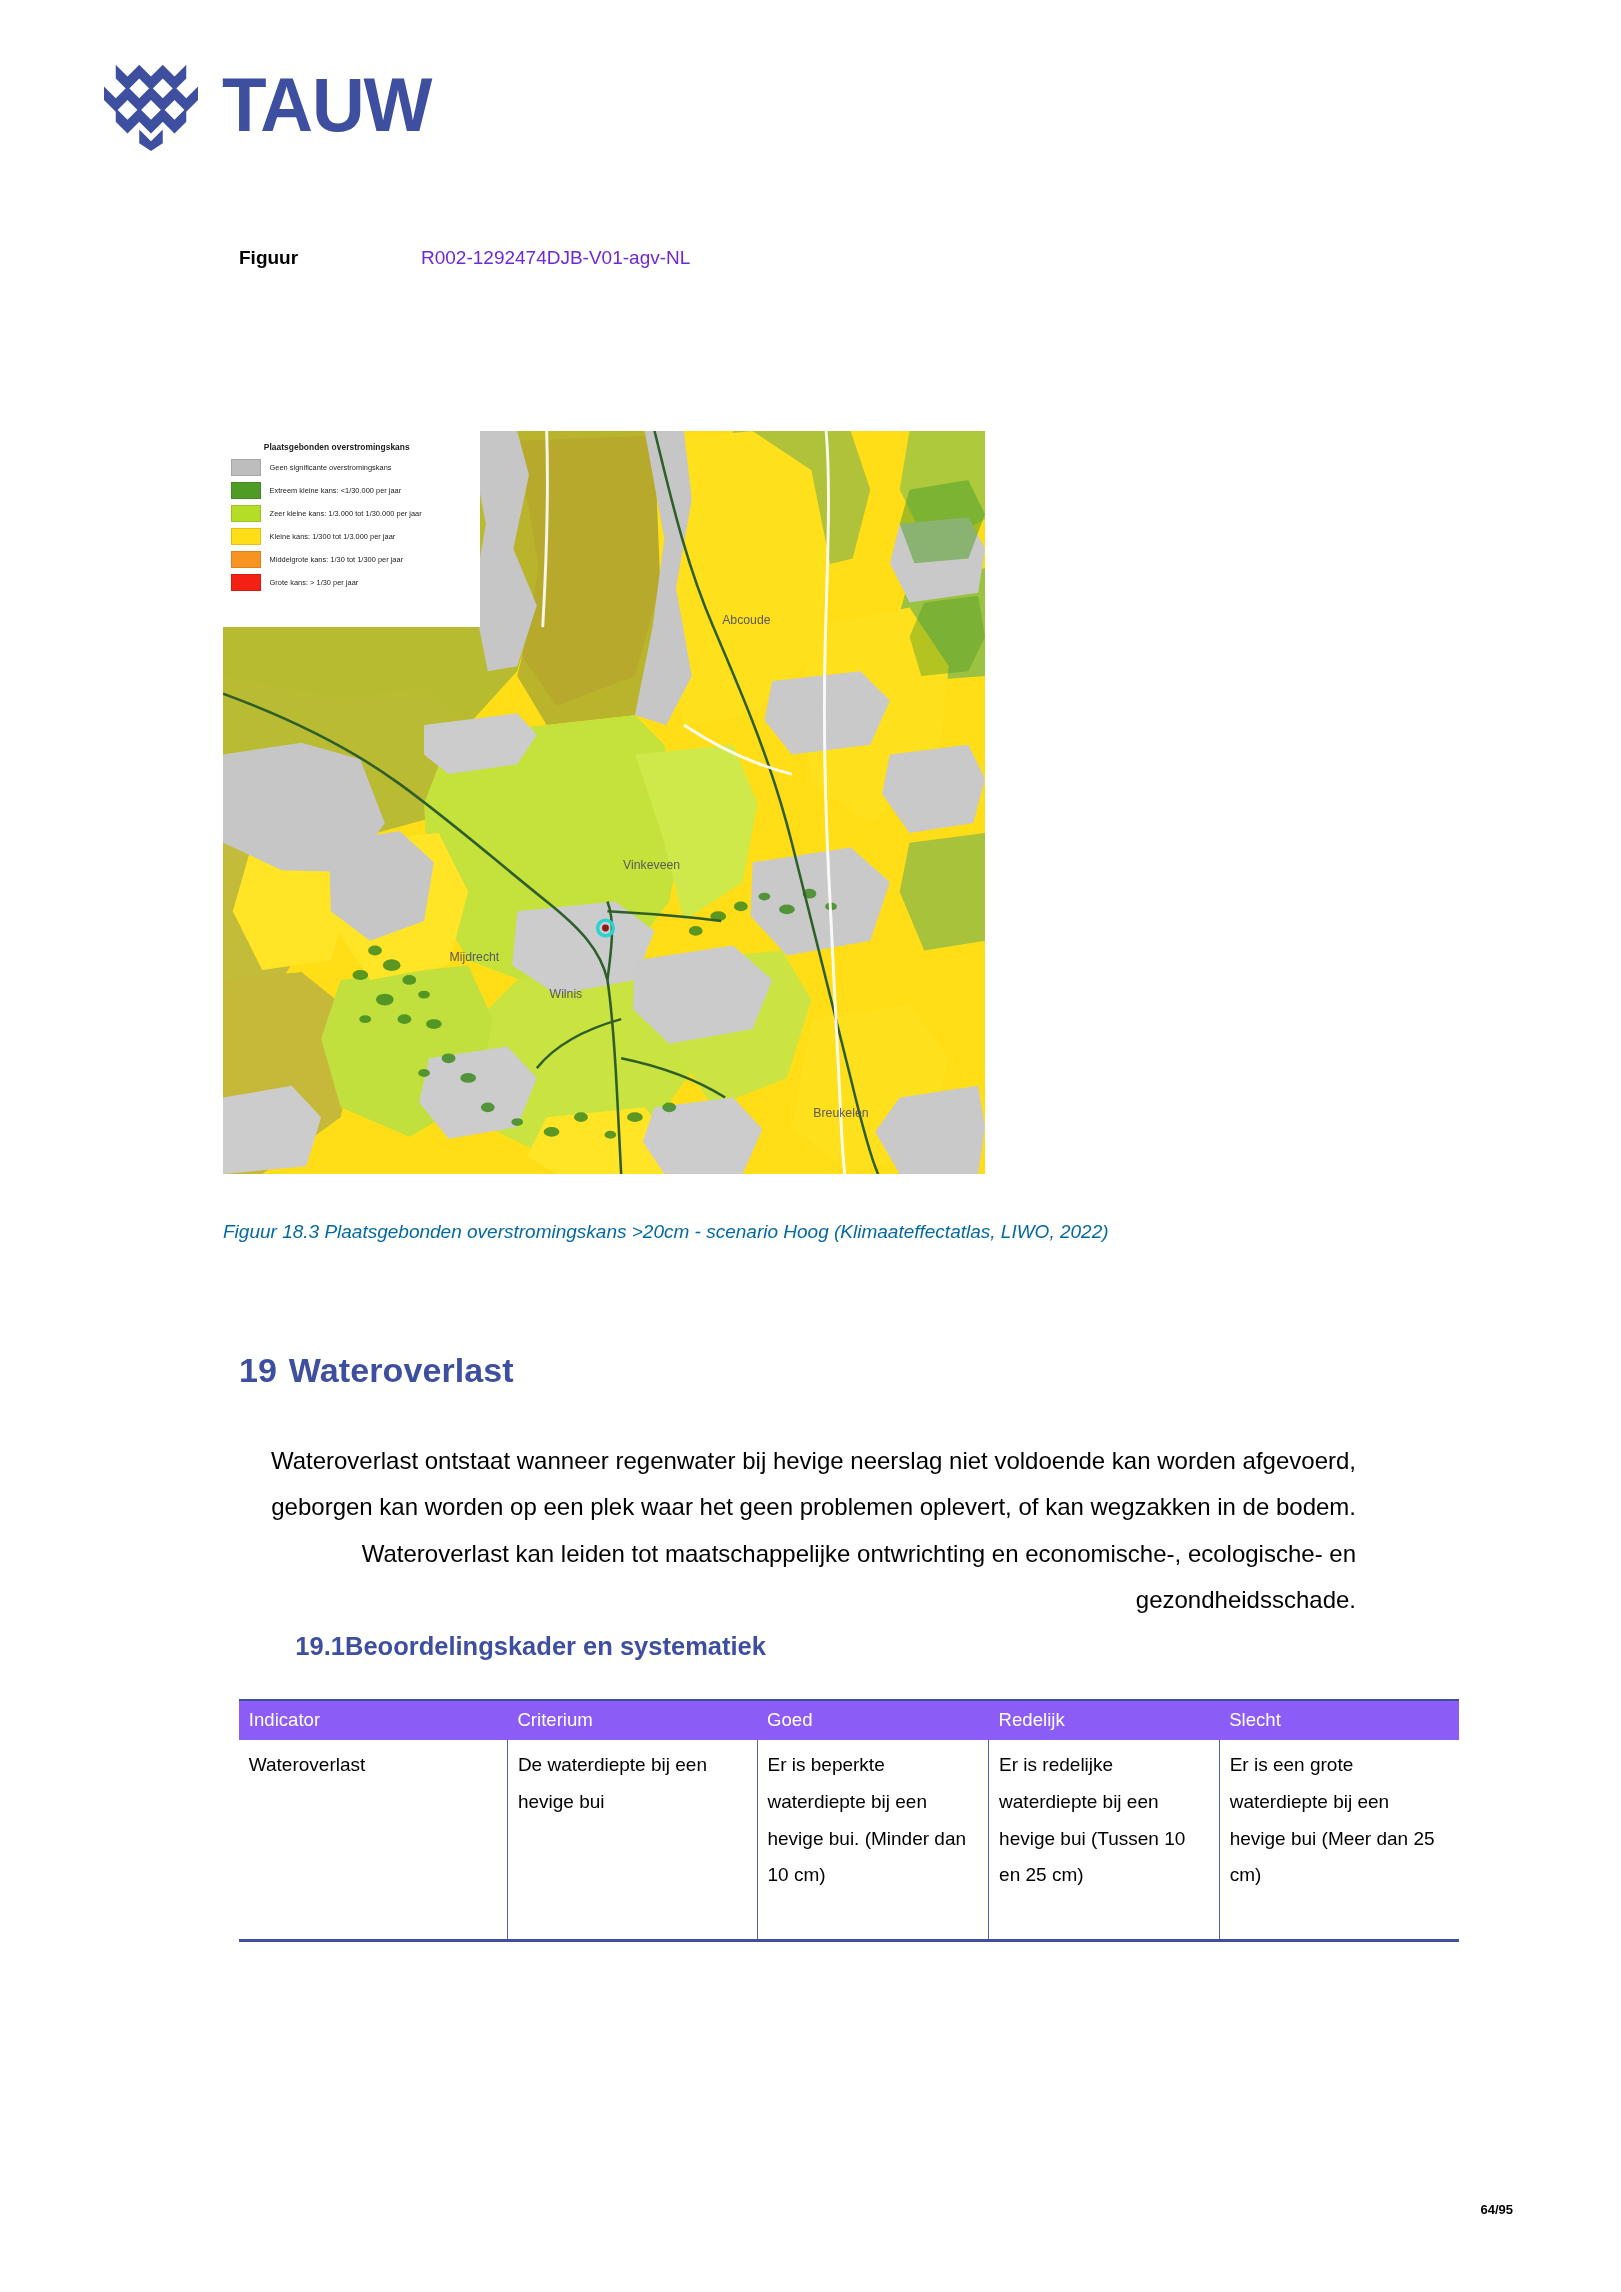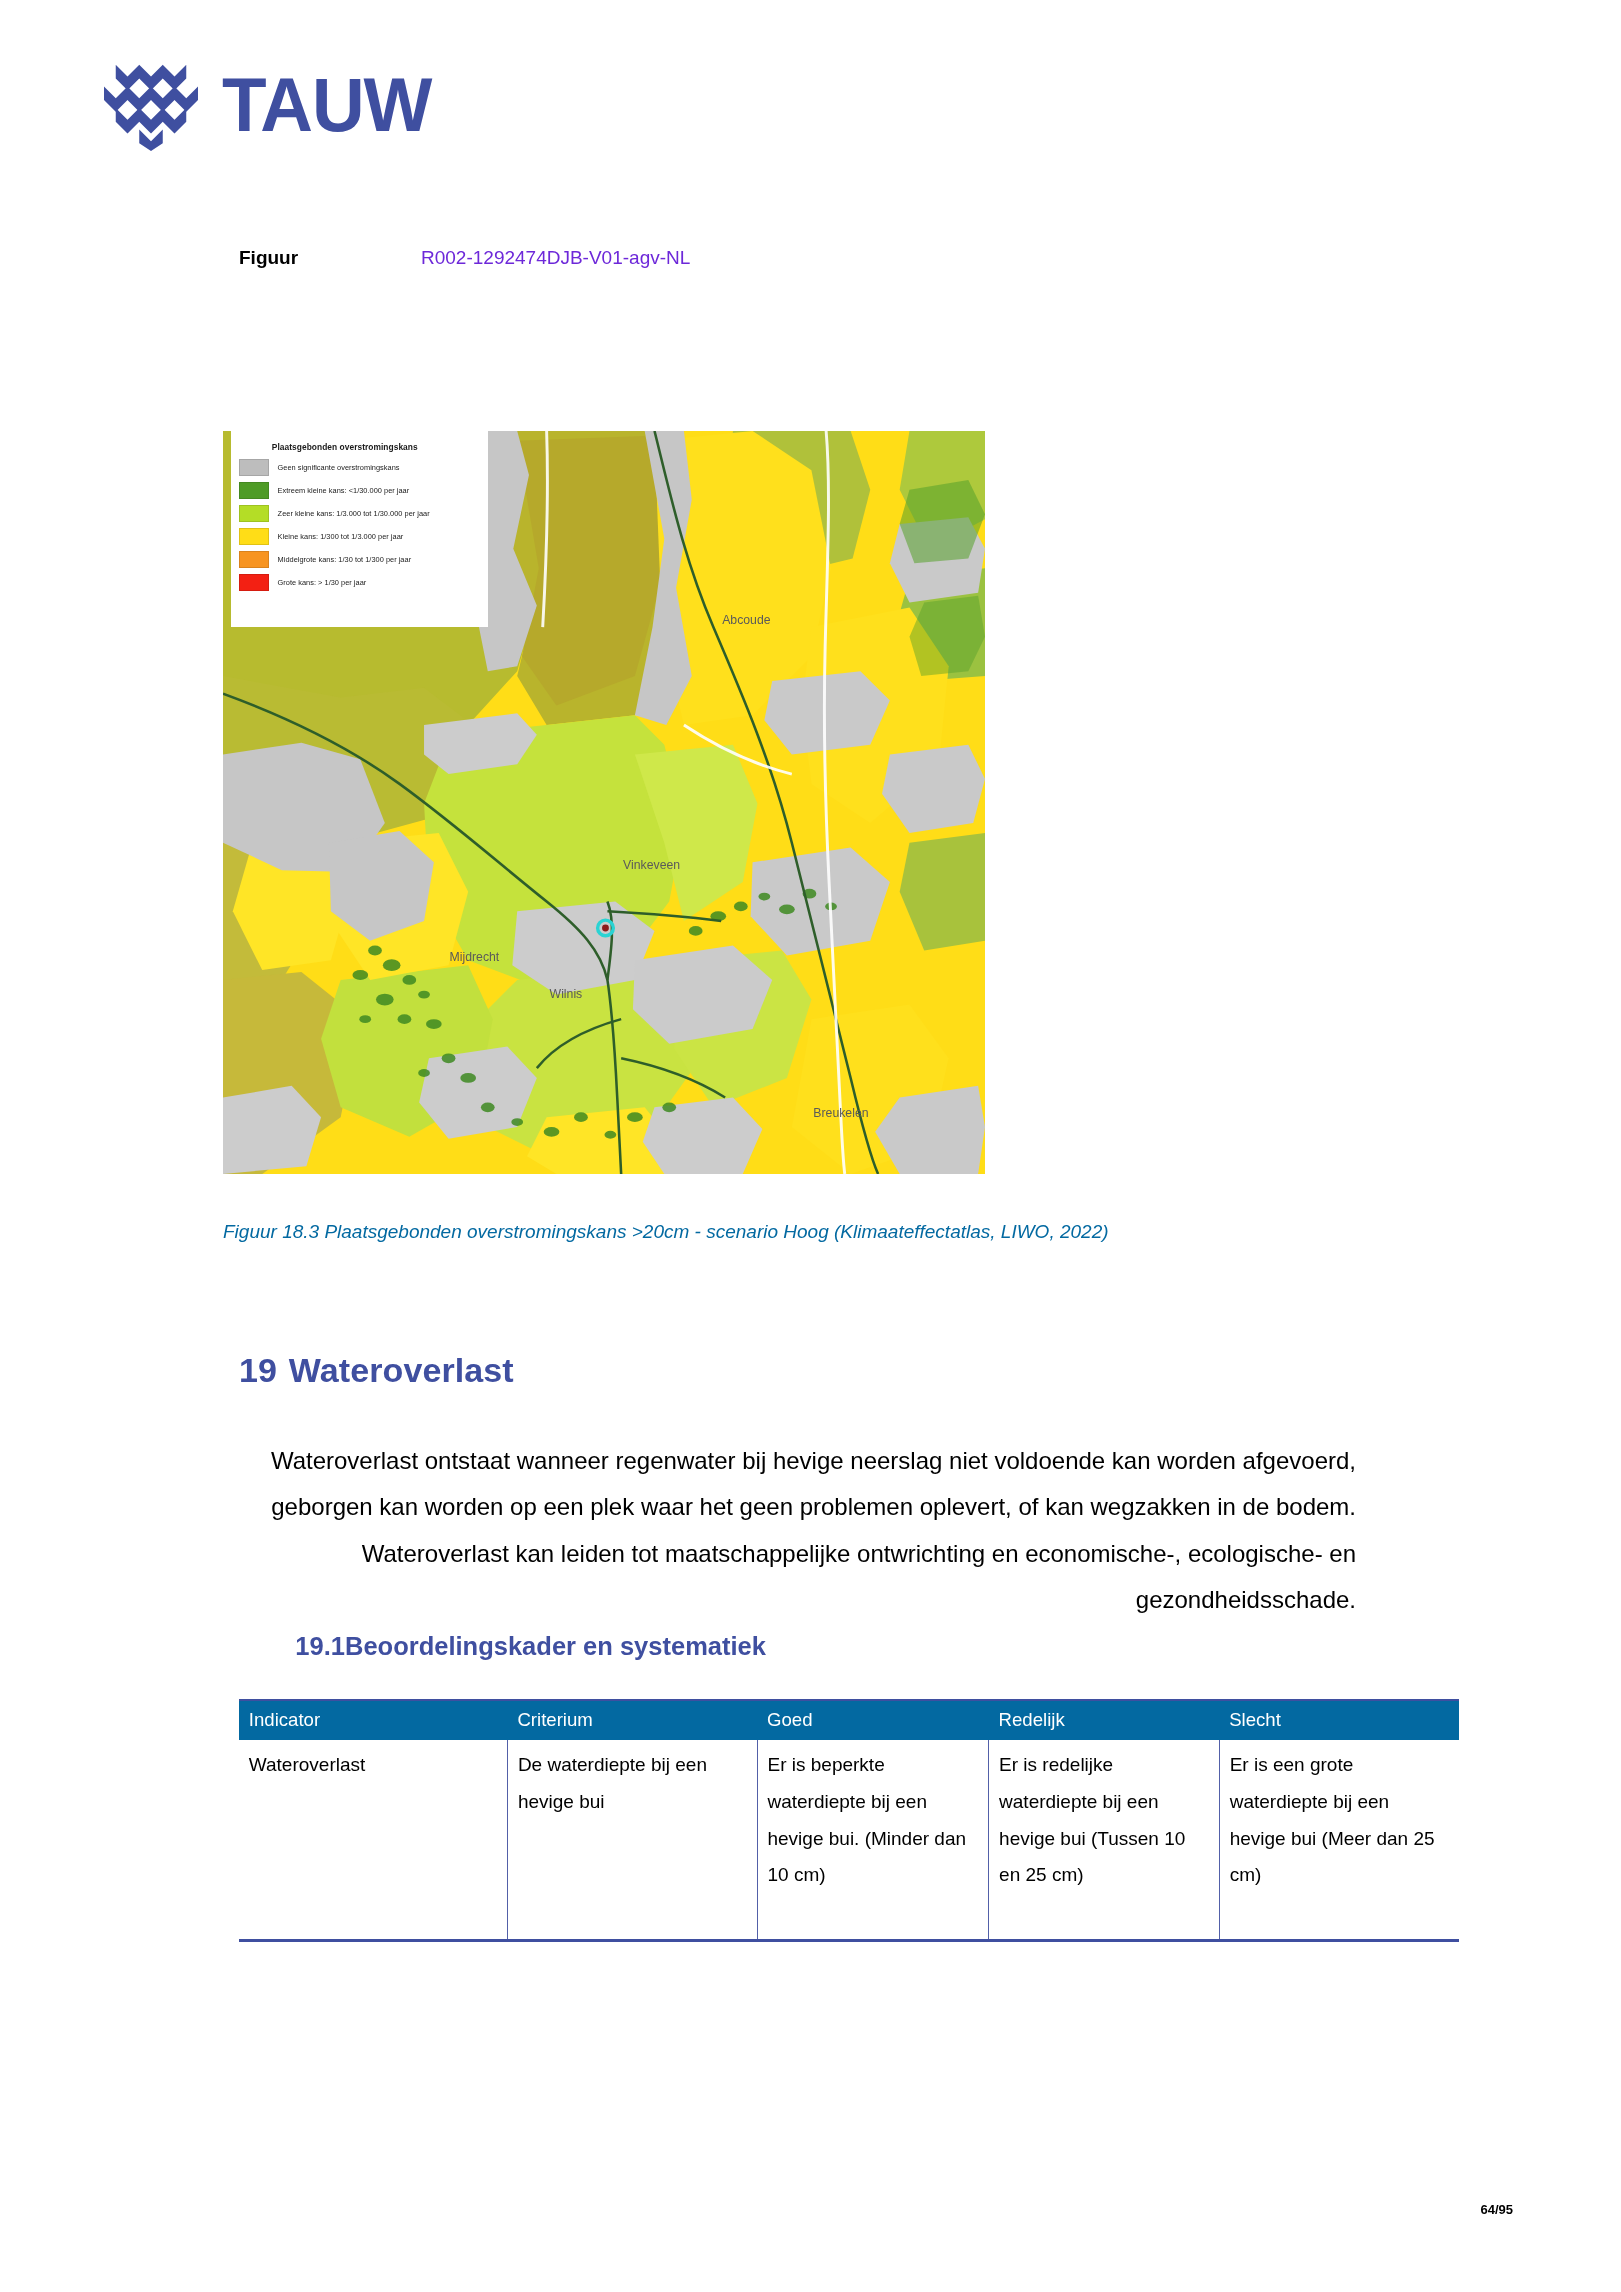--- a/index.html
+++ b/index.html
@@ -72,21 +72,21 @@
   }
   .map-canvas {
     position: absolute;
     inset: 0;
     width: 100%;
     height: 100%;
     display: block;
   }
   .map-legend {
     position: absolute;
-    left: 8px;
+    left: 0px;
     top: 0px;
     width: 257px;
     height: 196px;
     background: #ffffff;
     box-sizing: border-box;
     padding: 8.8px 7.8px 5.9px 7.8px;
     z-index: 5;
   }
   .legend-title {
     font-size: 8.4px;
@@ -170,21 +170,21 @@
     left: 239px;
     top: 1699px;
     width: 1121px;
   }
   table.krit {
     border-collapse: collapse;
     width: 100%;
     table-layout: fixed;
   }
   table.krit thead th {
-    background: #0369a1;
+    background: #8b5cf6;
     color: #ffffff;
     font-size: 18.6px;
     font-weight: 400;
     text-align: left;
     padding: 7.8px 9.8px 8.8px 9.8px;
     border: none;
     border-top: 2.9px solid #3f4fa0;
   }
   table.krit tbody td {
     font-size: 19px;

